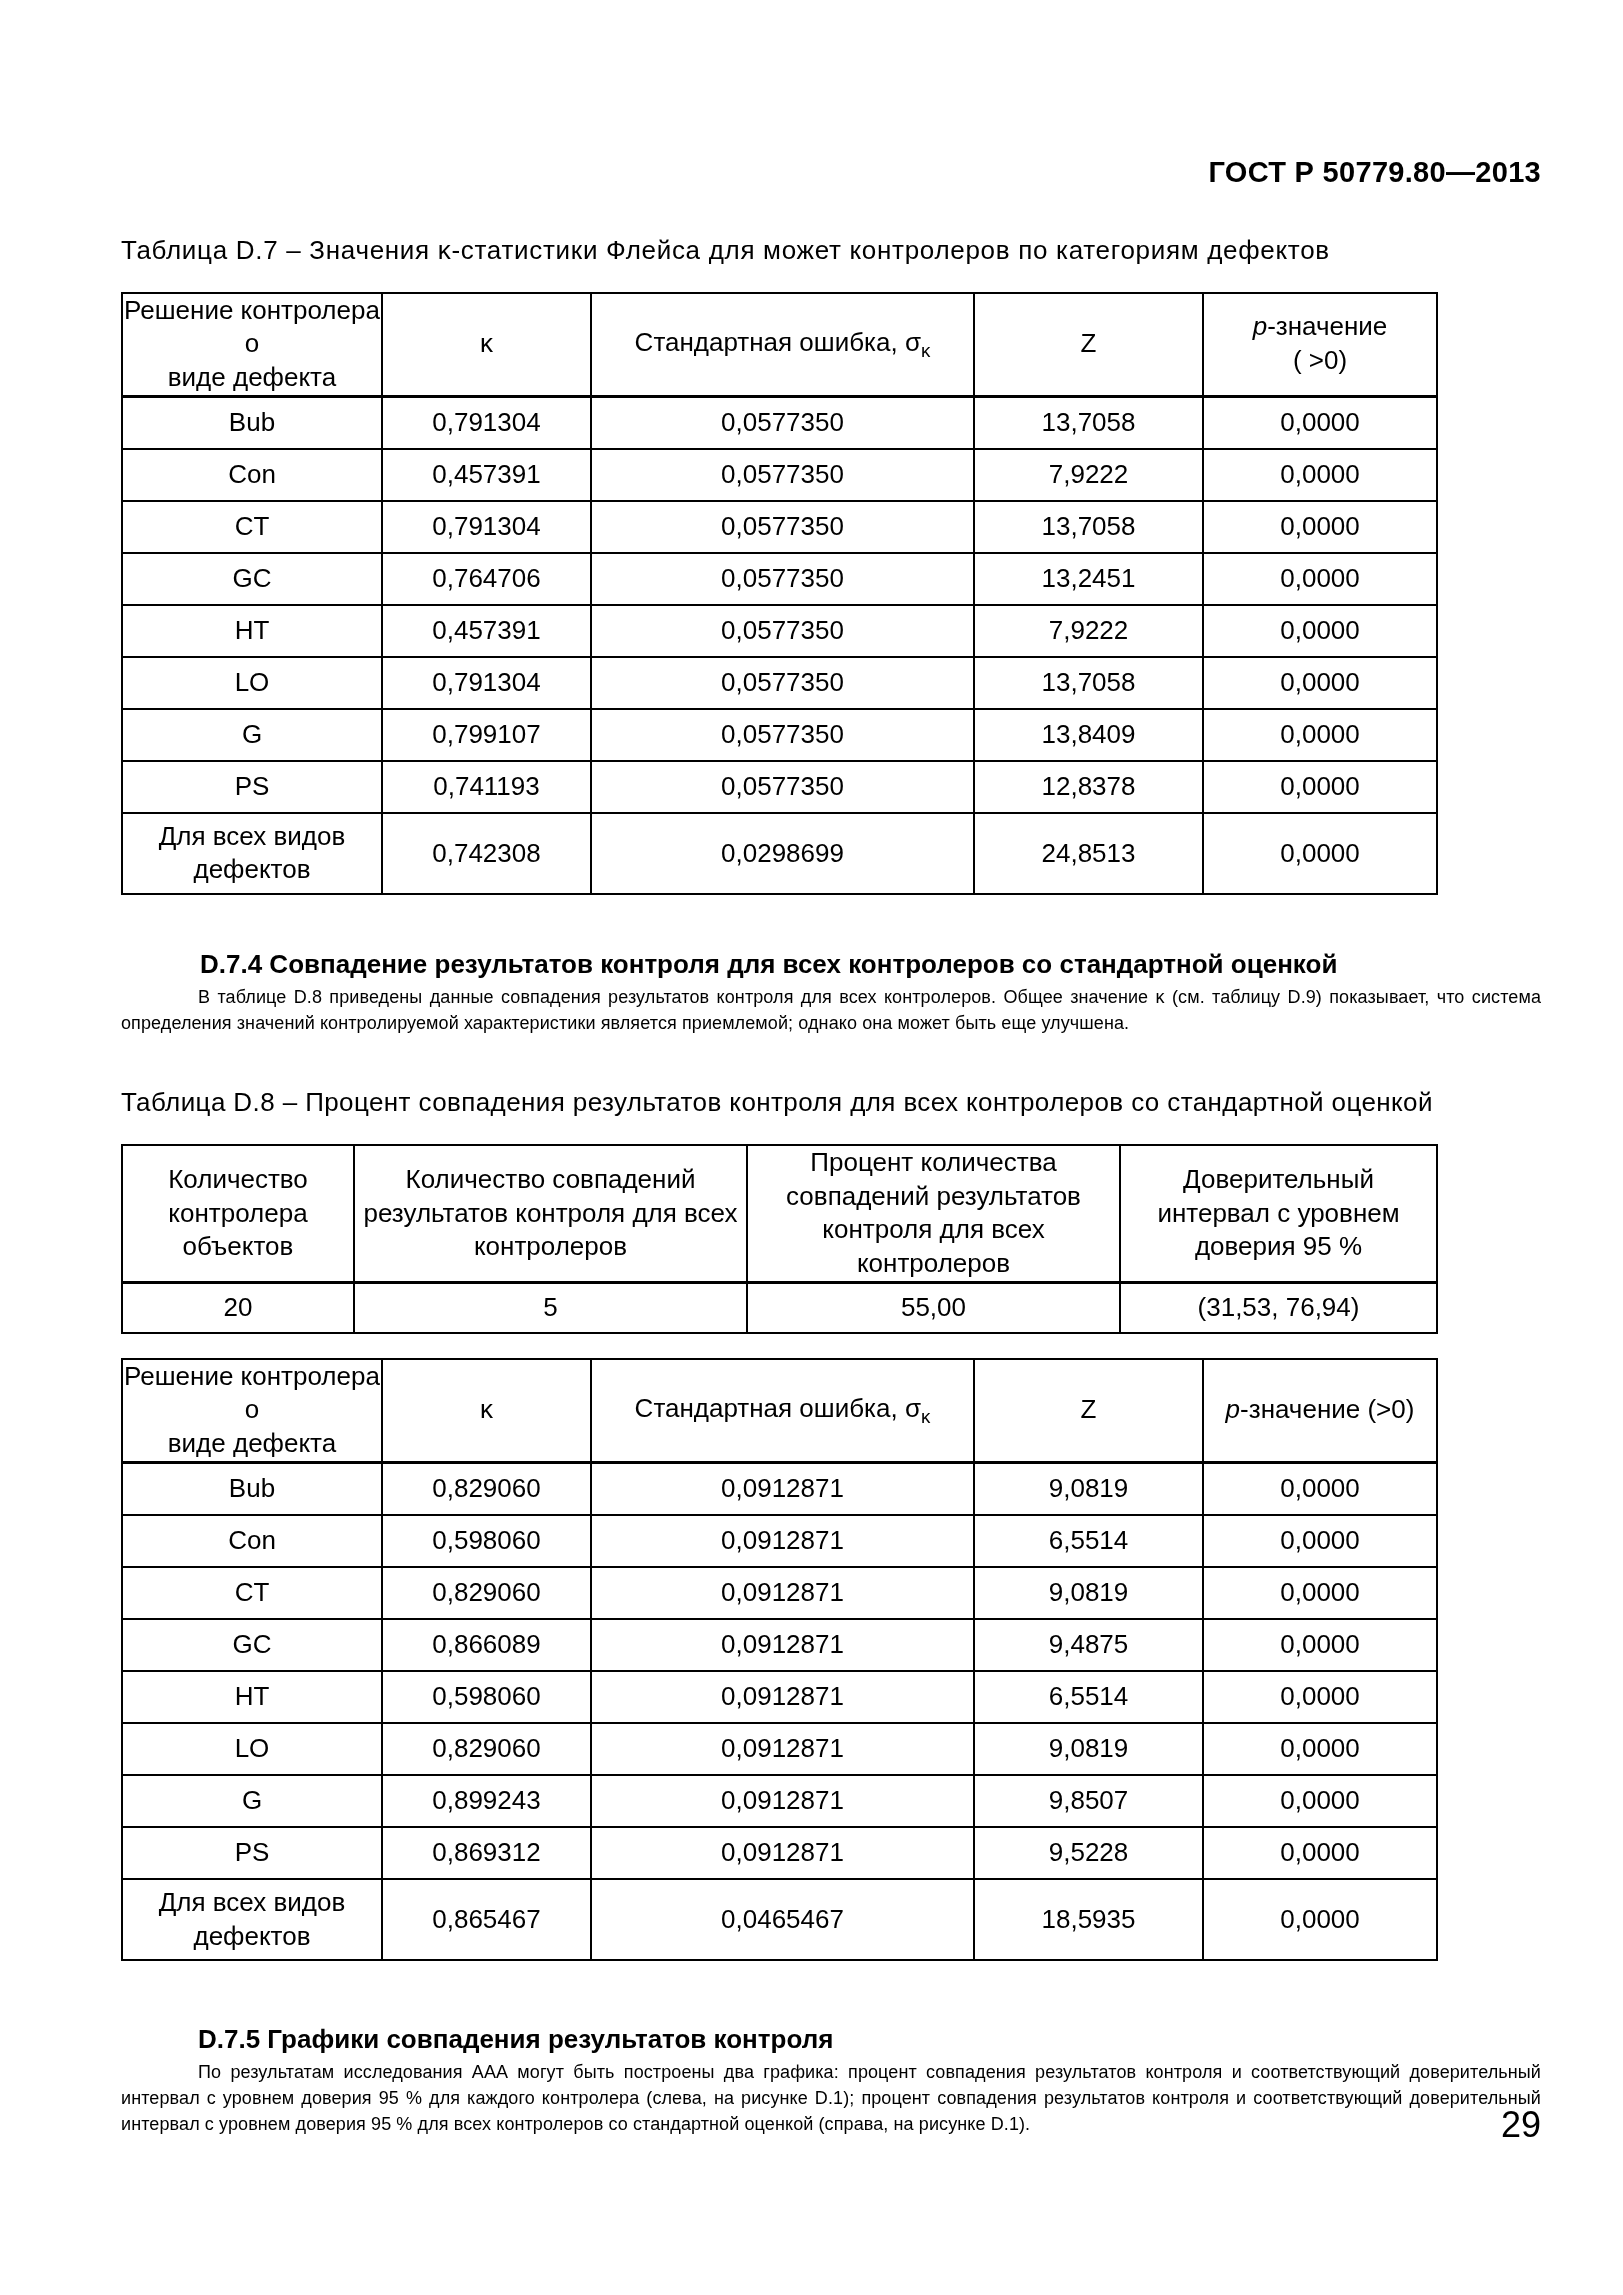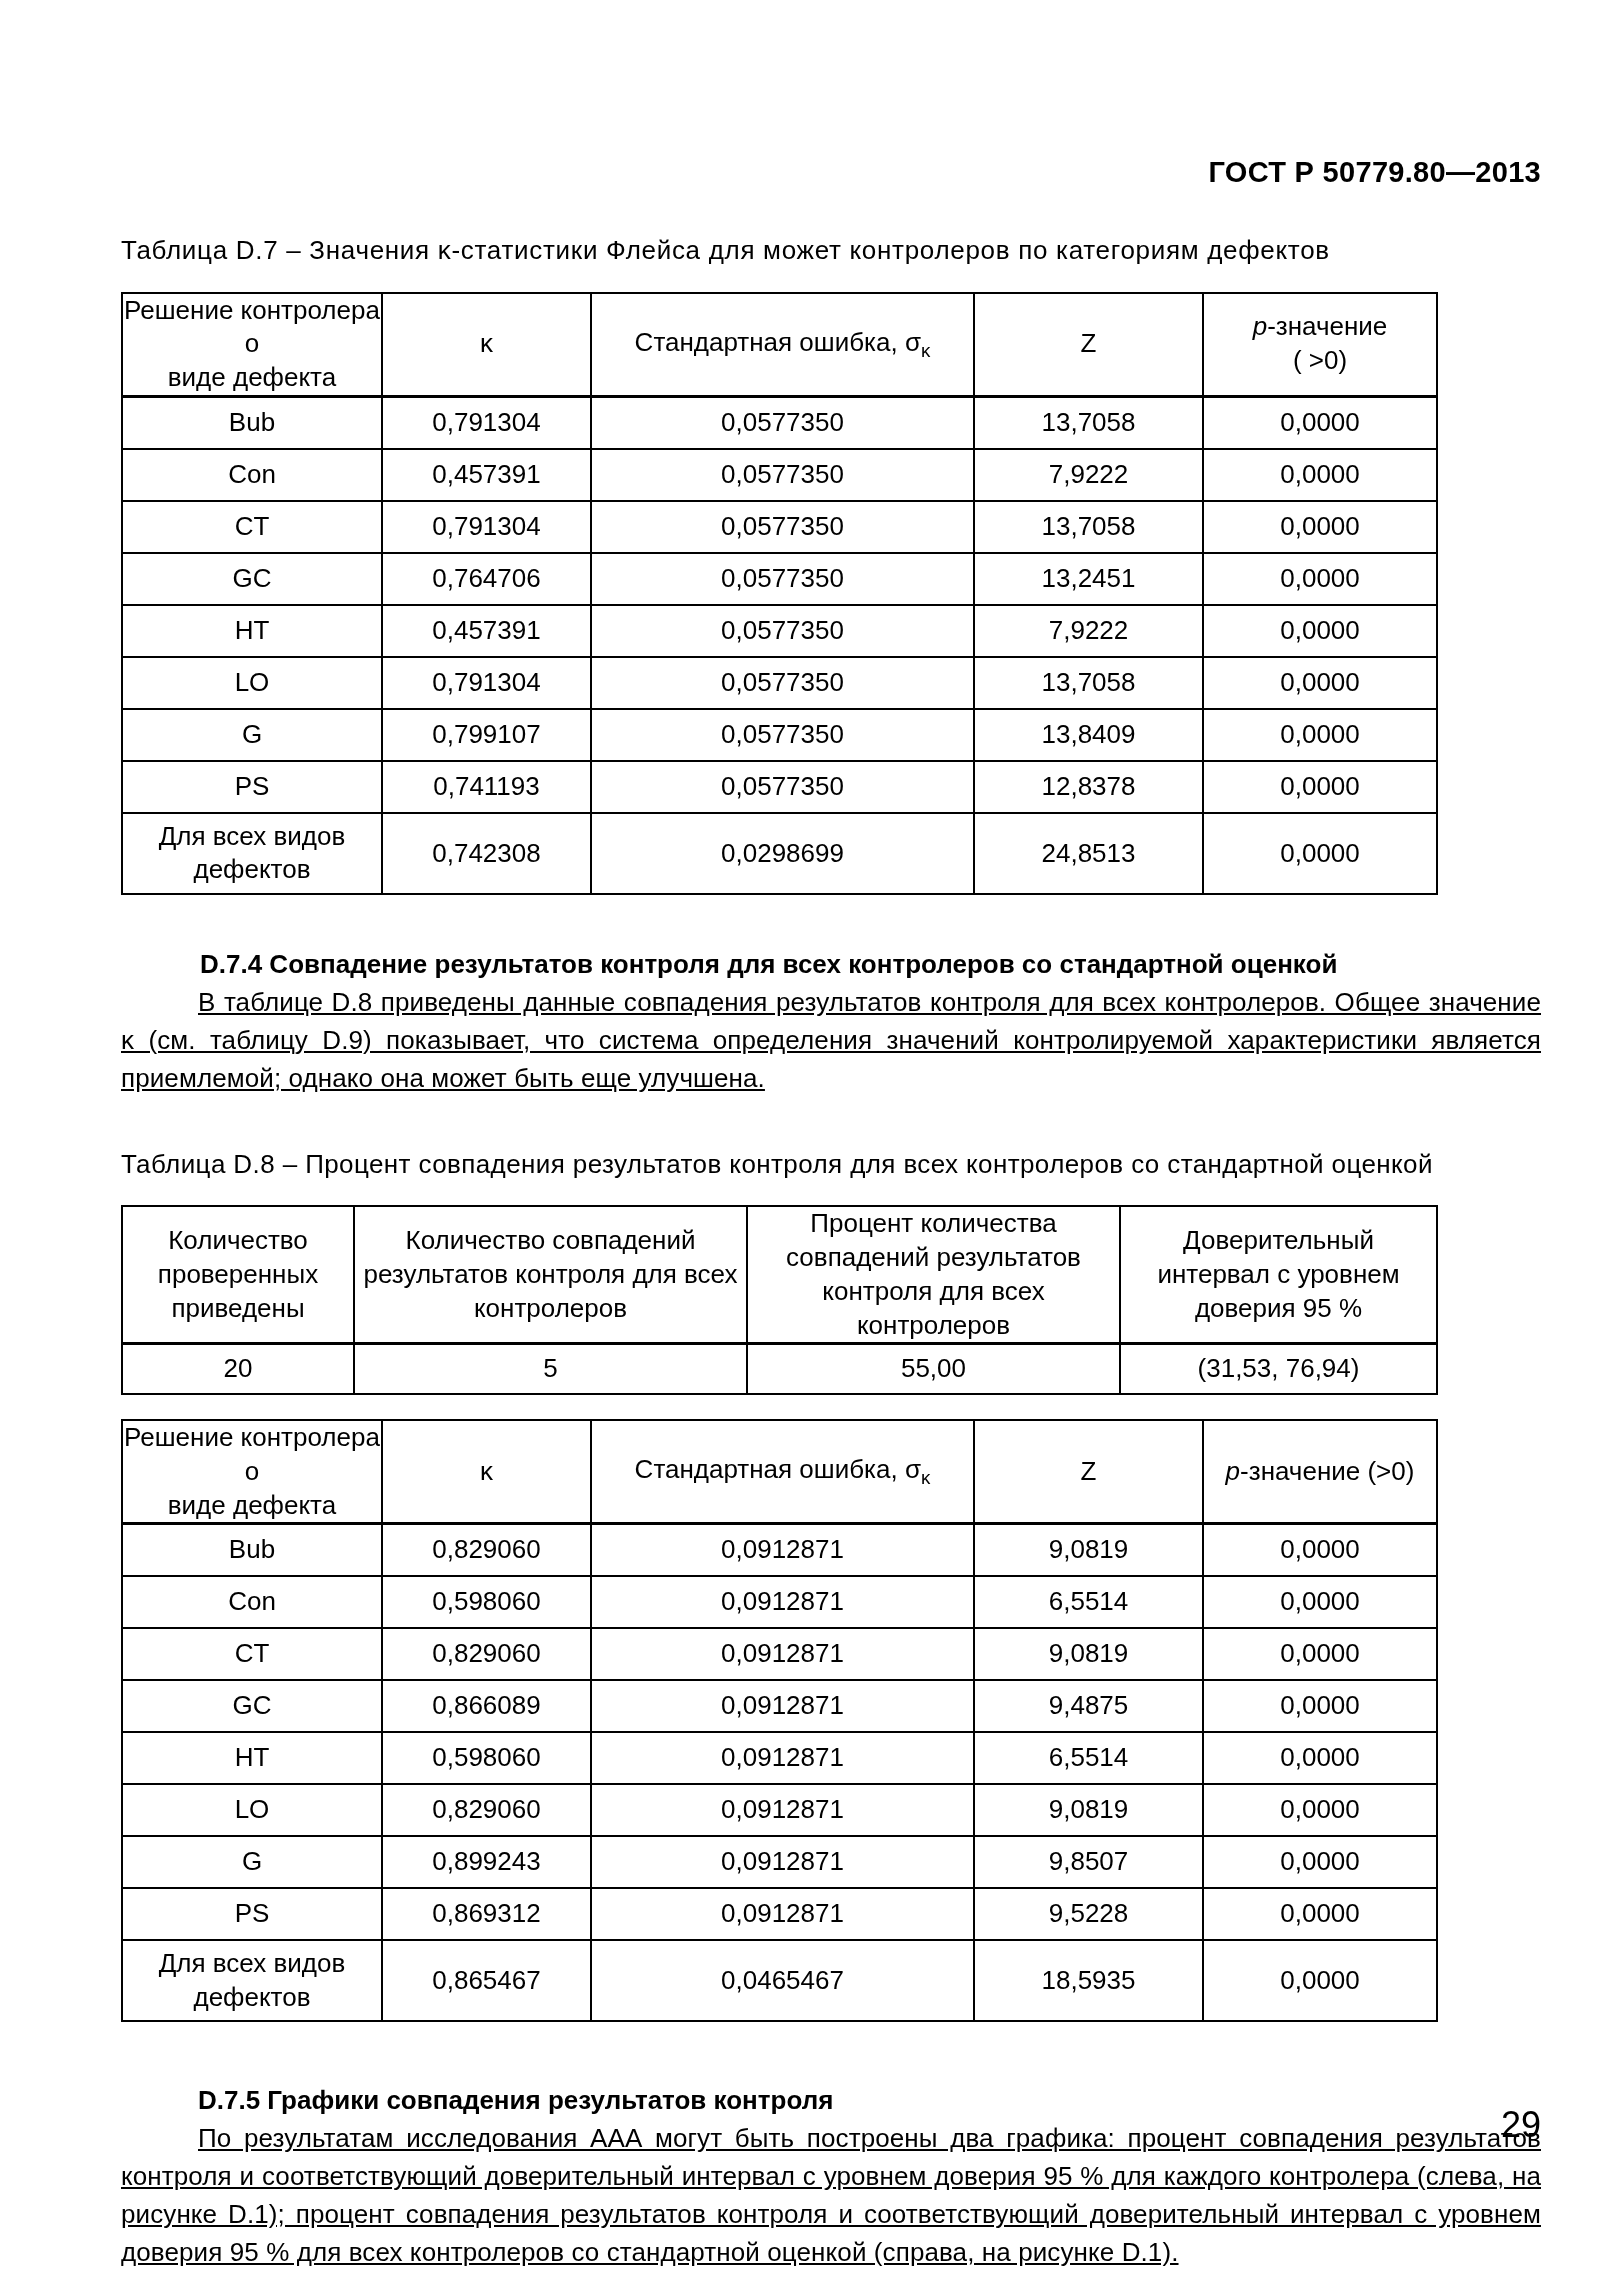--- a/index.html
+++ b/index.html
@@ -53,28 +53,27 @@
     font-size: 26px;
     font-weight: bold;
     line-height: 1.45;
     margin: 0;
     text-indent: 79px;
   }
   .sec-title-d74 { margin-top: 51px; }
   .sec-title-d75 { margin-top: 60px; text-indent: 77px; }
 
   p.body {
-    font-size: 26px;
+    font-size: 18px;
     line-height: 1.46;
     text-align: justify;
     text-align-last: left;
     text-indent: 77px;
     margin: 0;
     letter-spacing: 0.1px;
-    text-decoration: underline;
   }
   p.tight { margin-top: 0; }
 
   
   table.grid {
     border-collapse: collapse;
     table-layout: fixed;
     width: 1315px;
     font-size: 26px;
   }
@@ -230,21 +229,21 @@
 
     <table class="grid t8">
       <colgroup>
         <col style="width:232px">
         <col style="width:393px">
         <col style="width:373px">
         <col style="width:317px">
       </colgroup>
       <thead>
         <tr>
-          <td class="cell-pad">Количество проверенных приведены</td>
+          <td class="cell-pad">Количество контролера объектов</td>
           <td class="cell-pad">Количество совпадений результатов контроля для всех контролеров</td>
           <td class="cell-pad">Процент количества совпадений результатов контроля для всех контролеров</td>
           <td class="cell-pad">Доверительный интервал с уровнем доверия 95 %</td>
         </tr>
       </thead>
       <tbody>
         <tr>
           <td>20</td>
           <td>5</td>
           <td>55,00</td>

